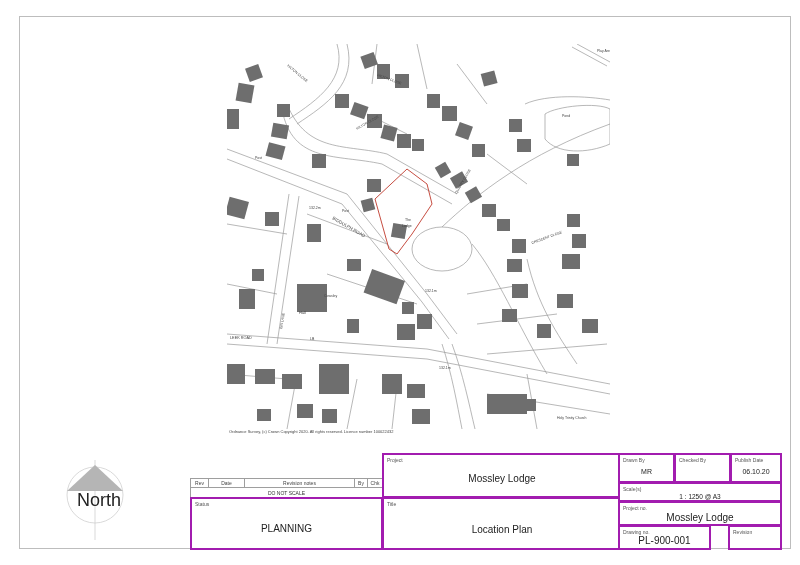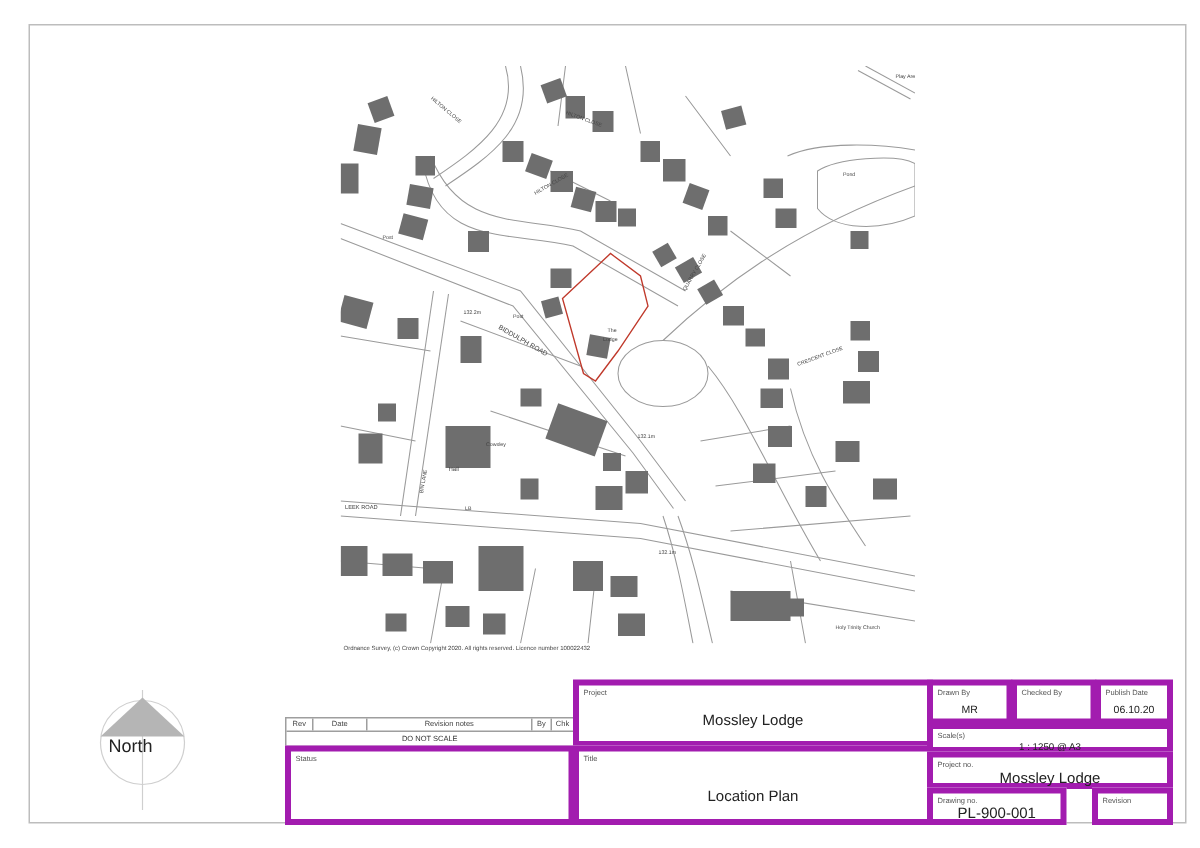--- a/index.html
+++ b/index.html
@@ -5,24 +5,24 @@
   html, body { margin: 0; padding: 0; }
   body { width: 800px; height: 565px; background: #ffffff; position: relative; overflow: hidden;
          font-family: "Liberation Sans", sans-serif; color: #222; }
   .sheet-border { position: absolute; left: 19px; top: 16px; width: 772px; height: 533px;
                   border: 1px solid #bdbdbd; box-sizing: border-box; }
   .map { position: absolute; left: 227px; top: 44px; width: 383px; height: 385px; overflow: hidden; }
   .map svg { display: block; }
   .copyright { position: absolute; left: 229px; top: 429px; font-size: 4px; color: #444; white-space: nowrap; }
 
   .north { position: absolute; left: 62px; top: 460px; width: 66px; height: 80px; }
-  .north-label { position: absolute; left: 56px; top: 490px; width: 62px; text-align: center;
-                 font-size: 12px; color: #222; }
-
-  .tb { position: absolute; border: 4px solid #a21caf; box-sizing: border-box; background: #fff; }
+  .north-label { position: absolute; left: 68px; top: 490px; width: 62px; text-align: center;
+                 font-size: 18px; color: #222; }
+
+  .tb { position: absolute; border: 2px solid #a21caf; box-sizing: border-box; background: #fff; }
   .tb-label { position: absolute; left: 3px; top: 2px; font-size: 5px; color: #555; }
   .tb-value { position: absolute; left: 0; right: 0; text-align: center; color: #222; }
 
   .rev-table { position: absolute; left: 190px; top: 478px; width: 193px; height: 20px;
                border: 1px solid #9e9e9e; box-sizing: border-box; }
   .rev-head { display: flex; height: 8px; border-bottom: 1px solid #9e9e9e; font-size: 5px; color: #444; }
   .rev-head div { border-right: 1px solid #9e9e9e; text-align: center; line-height: 8px; box-sizing: border-box; }
   .rev-head div:last-child { border-right: none; }
   .rev-note { font-size: 5px; text-align: center; line-height: 10px; color: #333; }
 </style>
@@ -179,20 +179,21 @@
     <div style="width:36px">Date</div>
     <div style="width:110px">Revision notes</div>
     <div style="width:13px">By</div>
     <div style="width:14px">Chk</div>
   </div>
   <div class="rev-note">DO NOT SCALE</div>
 </div>
 
 <div class="tb" style="left:190px; top:497px; width:193px; height:53px;">
   <span class="tb-label">Status</span>
+  <span class="tb-value" style="top:24px; font-size:10px;">PLANNING</span>
 </div>
 
 <div class="tb" style="left:382px; top:453px; width:240px; height:45px;">
   <span class="tb-label">Project</span>
   <span class="tb-value" style="top:18px; font-size:10px;">Mossley Lodge</span>
 </div>
 
 <div class="tb" style="left:382px; top:497px; width:240px; height:53px;">
   <span class="tb-label">Title</span>
   <span class="tb-value" style="top:25px; font-size:10px;">Location Plan</span>

